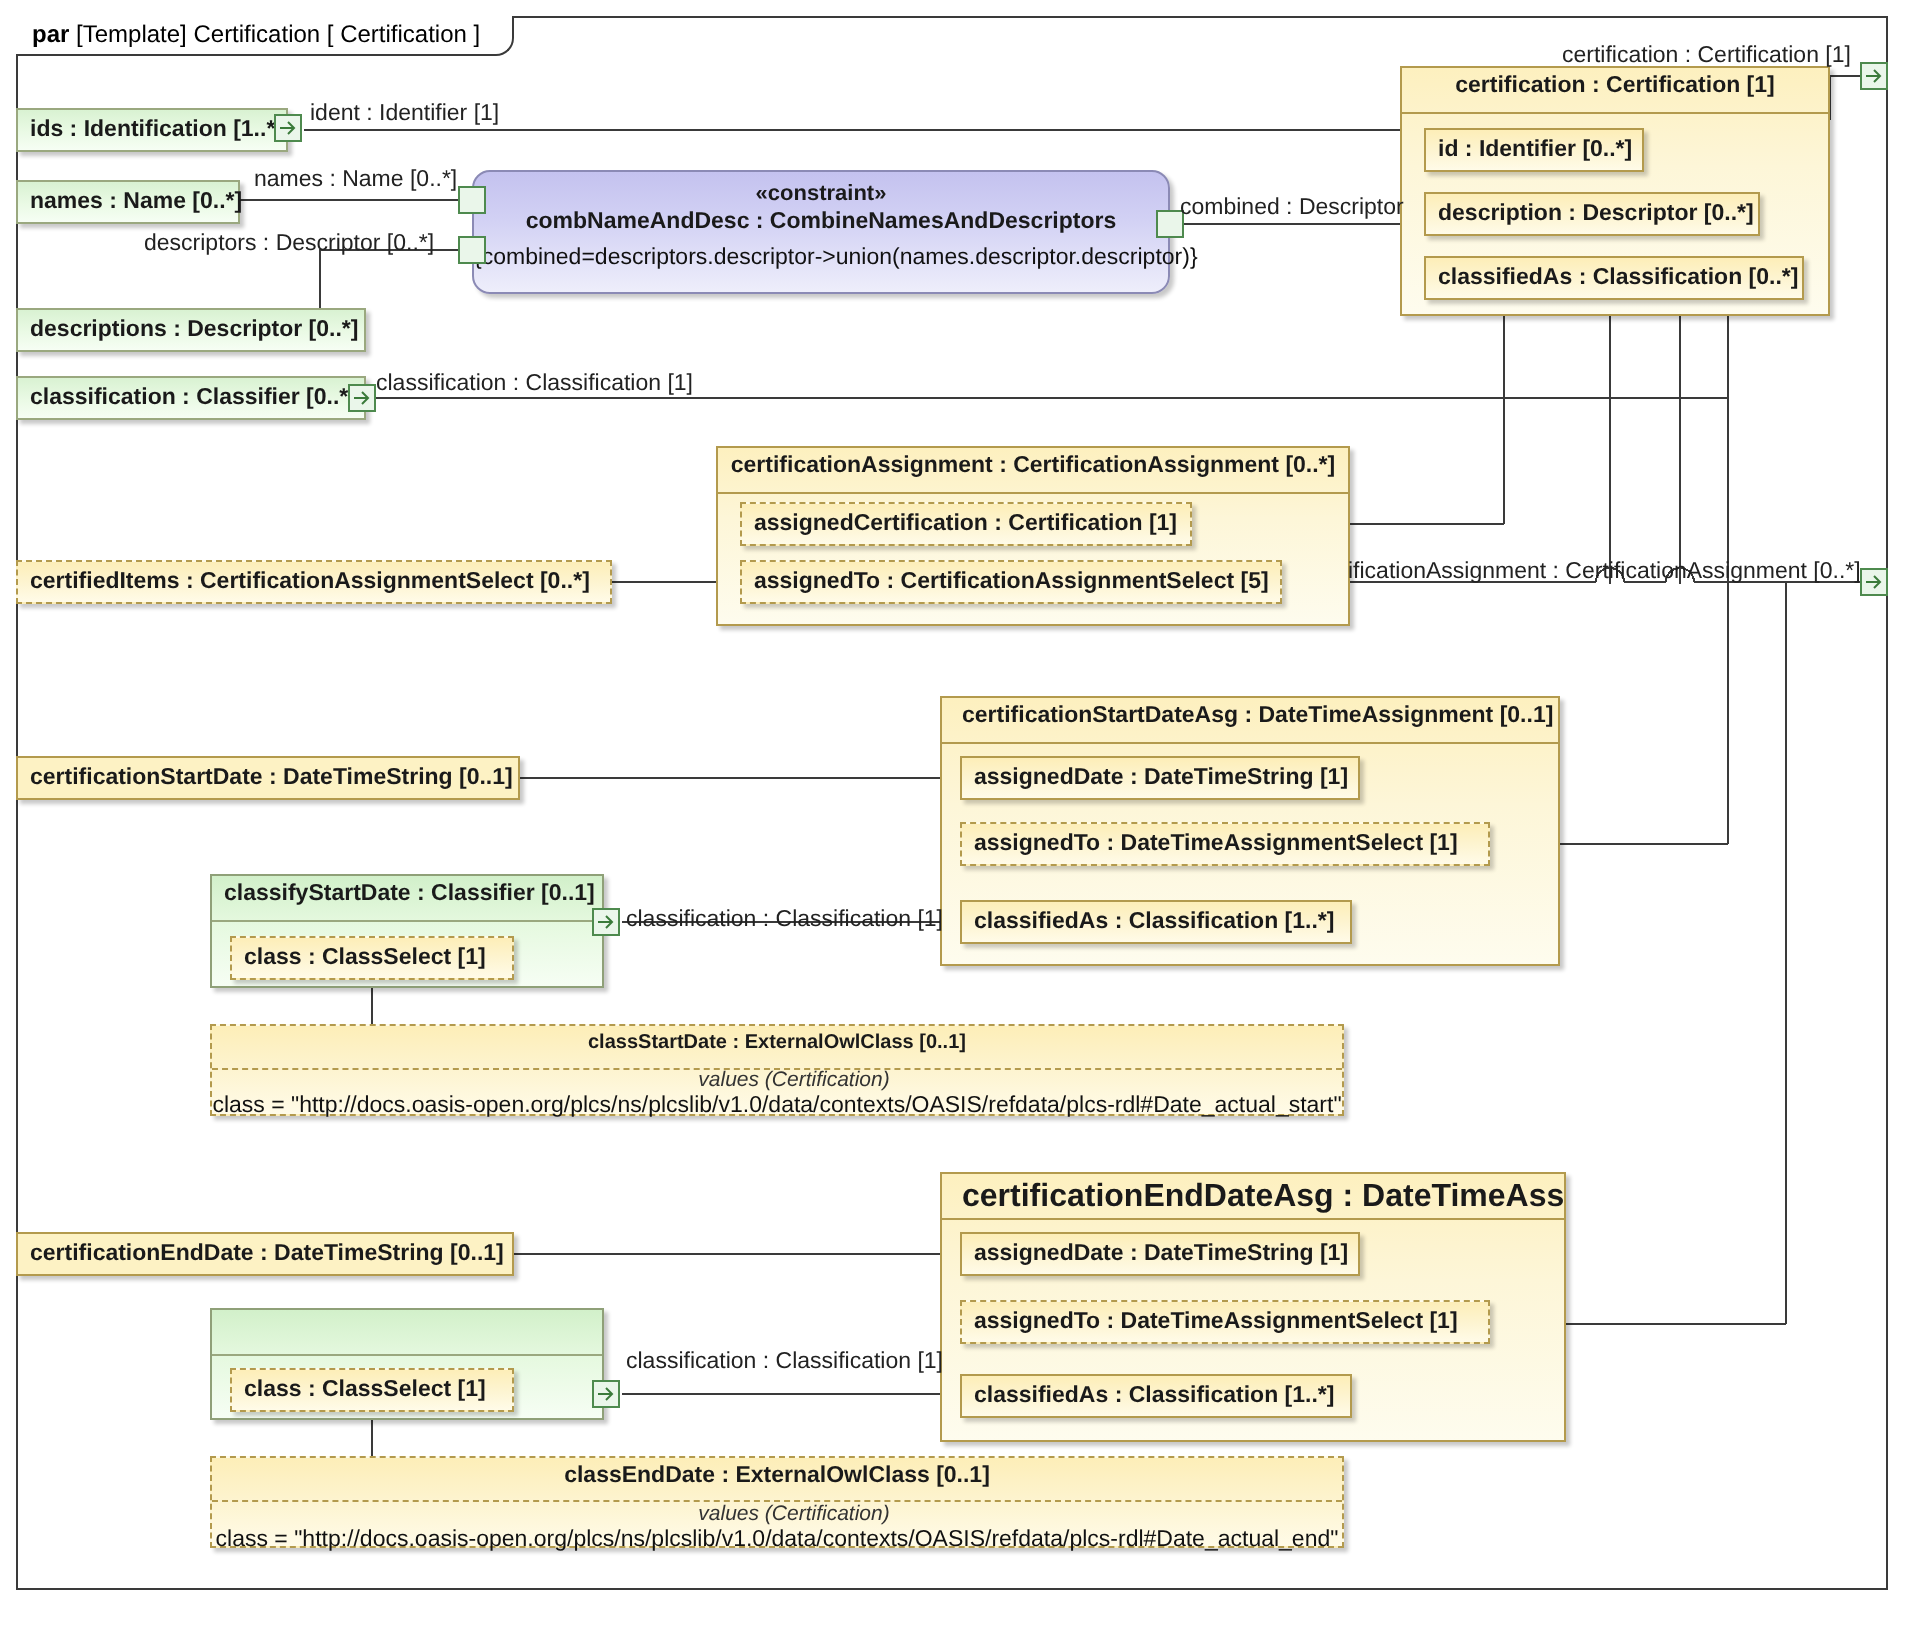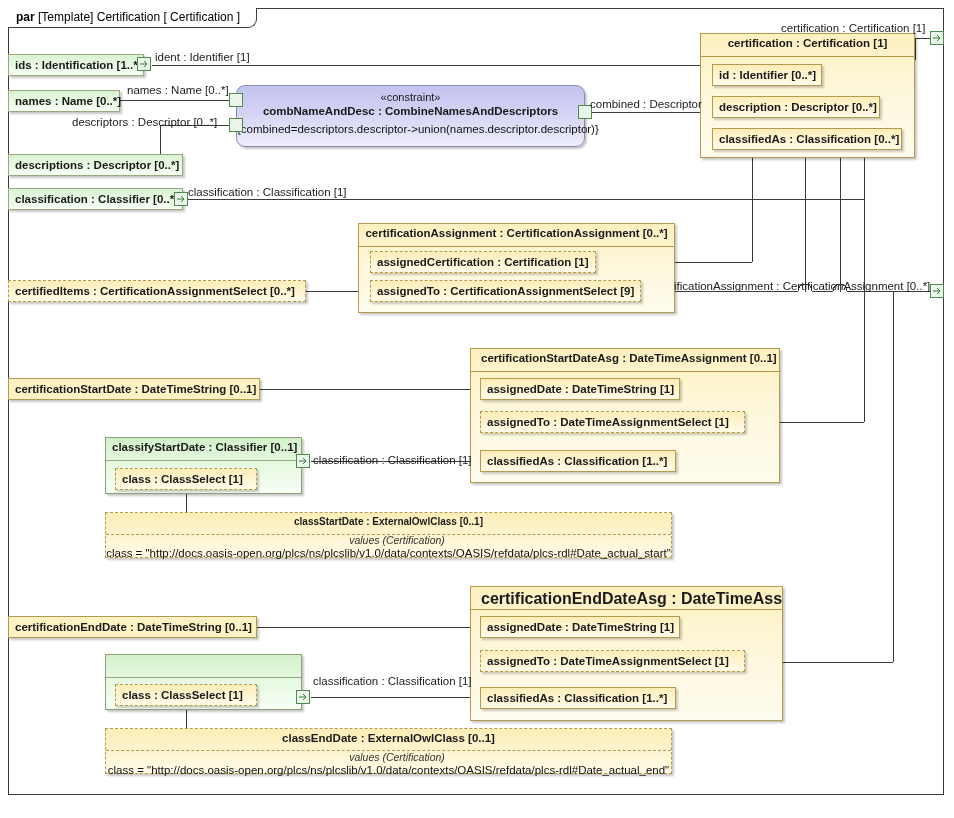--- a/index.html
+++ b/index.html
@@ -157,21 +157,21 @@
 
   
   .ctext {
     position: absolute;
     left: 0; right: 0;
     text-align: center;
     white-space: nowrap;
   }
   .stereo {
     font-size: 11px;
-    font-weight: normal;
+    font-weight: bold;
     font-style: normal;
     color: #1a1a1a;
     text-align: center;
   }
   .cexpr {
     font-size: 11.5px;
     font-weight: normal;
     color: #111;
   }
   .values-hdr {
@@ -309,21 +309,21 @@
   </div>
 
   <div class="block yellow-big" style="left:358px; top:223px; width:317px; height:90px;">
     <div class="hdr" style="padding:3px 4px 4px 4px; font-size:11.5px;">certificationAssignment : CertificationAssignment [0..*]</div>
     <div class="sep" style="top:22px;"></div>
   </div>
   <div class="nested yellow-dashed" style="left:370px; top:251px; width:226px; height:22px;">
     <span>assignedCertification : Certification [1]</span>
   </div>
   <div class="nested yellow-dashed" style="left:370px; top:280px; width:271px; height:22px;">
-    <span>assignedTo : CertificationAssignmentSelect [9]</span>
+    <span>assignedTo : CertificationAssignmentSelect [5]</span>
   </div>
 
   <div class="block yellow-dashed lbl1" style="left:8px; top:280px; width:298px; height:22px;">
     <span>certifiedItems : CertificationAssignmentSelect [0..*]</span>
   </div>
 
   <div class="port" style="left:930px; top:284px;">
     <svg width="12" height="12" viewBox="0 0 12 12">
         <path d="M2,6 L9,6 M6,3 L9,6 L6,9" stroke="#3a7a3a" fill="none" stroke-width="1"></path>
       </svg>

